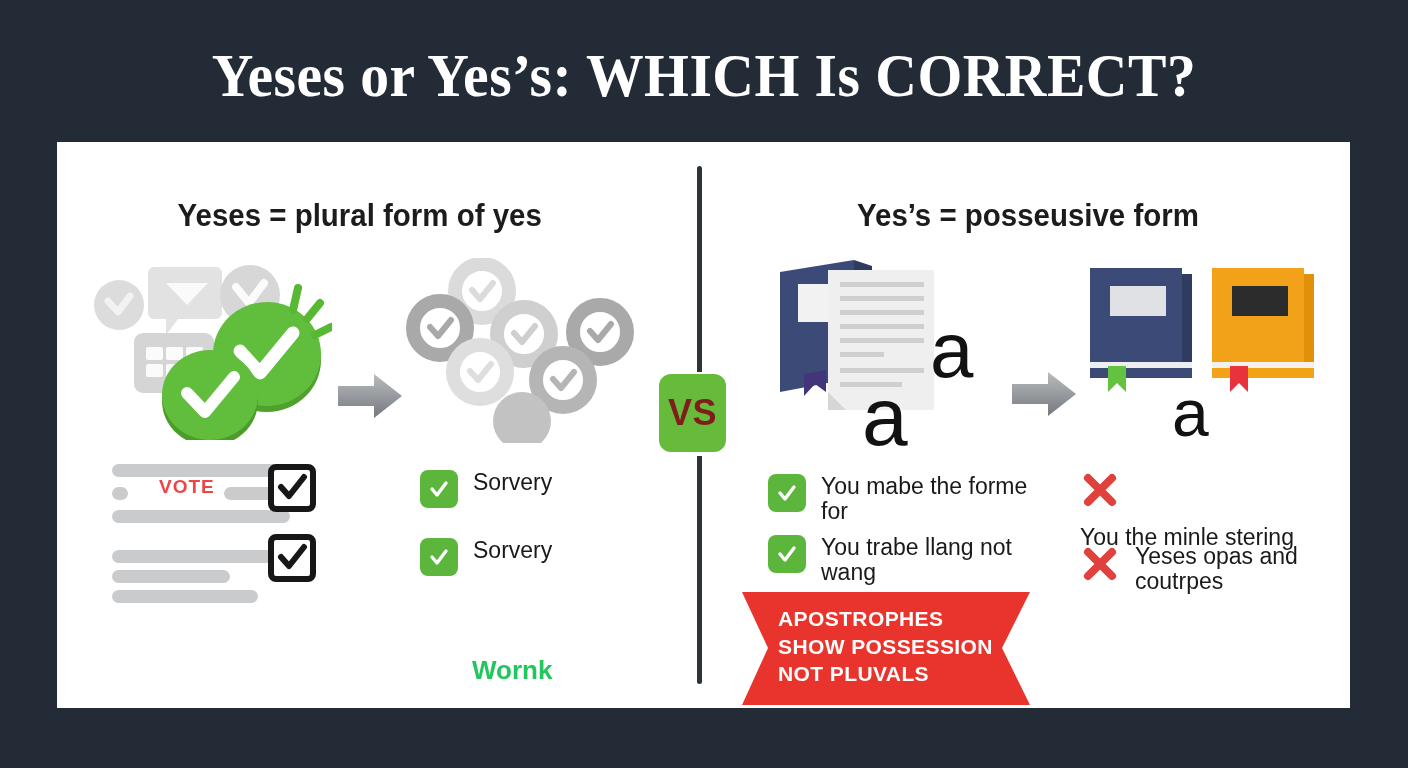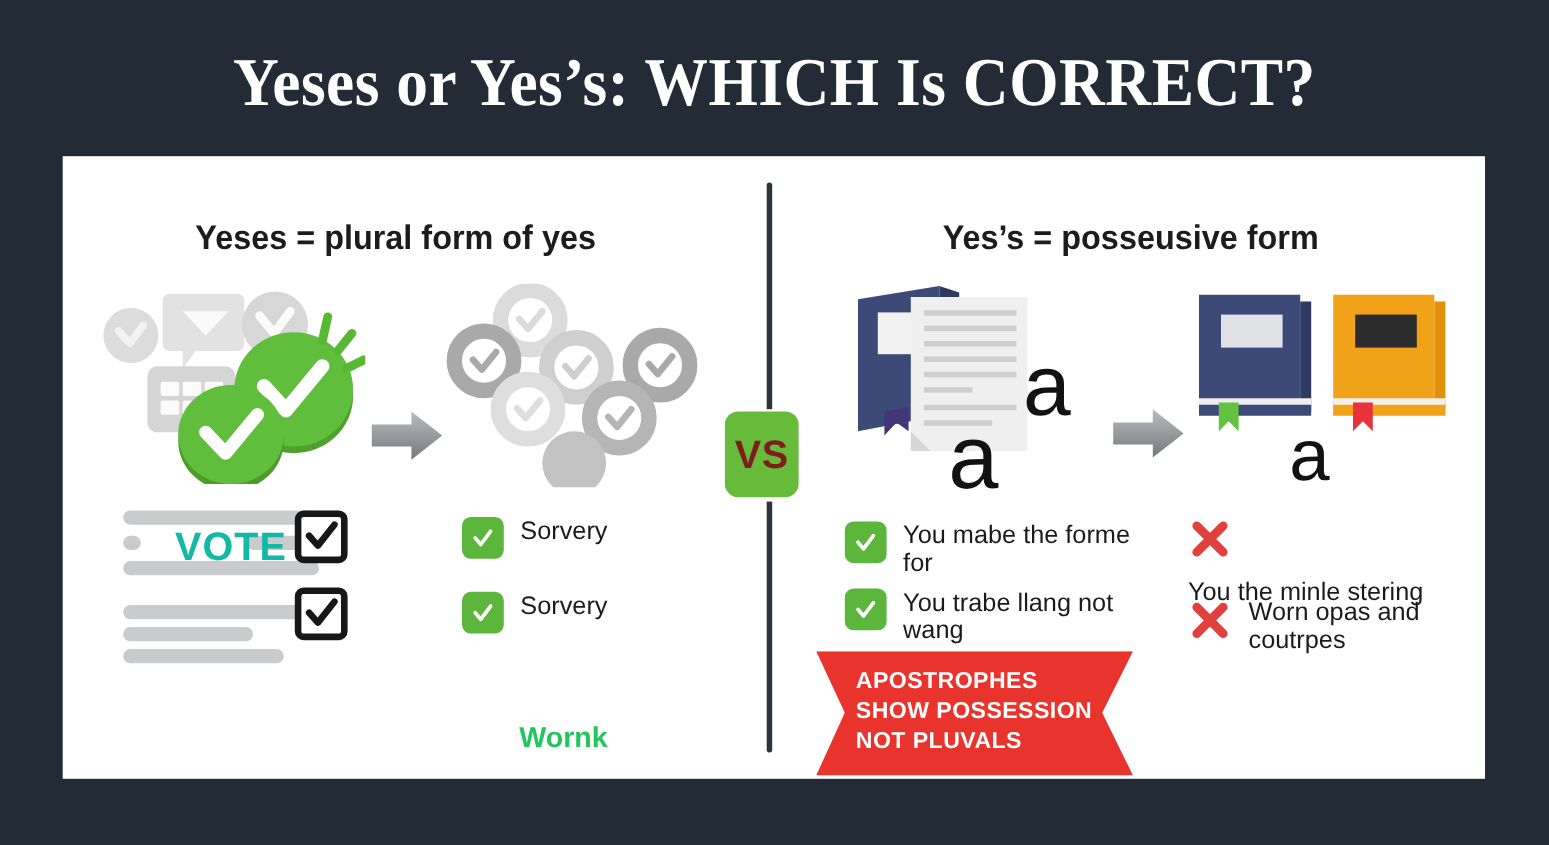--- a/index.html
+++ b/index.html
@@ -66,21 +66,21 @@
   .ill-left1 { position: absolute; left: 92px; top: 255px; width: 240px; height: 185px; }
   .ill-left2 { position: absolute; left: 402px; top: 258px; width: 250px; height: 185px; }
   .ill-right1 { position: absolute; left: 762px; top: 250px; width: 240px; height: 200px; }
   .ill-right2 { position: absolute; left: 1082px; top: 256px; width: 250px; height: 190px; }
 
   
   .ballot { position: absolute; left: 112px; top: 458px; width: 225px; height: 130px; }
   .bline { position: absolute; background: #c9cbcd; border-radius: 7px; height: 13px; }
   .vote-word {
     position: absolute; left: 47px; top: 18px;
-    font-size: 36px; font-weight: bold; color: #14b8a6;
+    font-size: 19px; font-weight: bold; color: #ef4444;
     letter-spacing: 1px; font-family: "Liberation Sans", sans-serif; text-align: center;
   }
   .chkbox {
     position: absolute; width: 48px; height: 48px;
     border: 6px solid #171717; border-radius: 8px; background: #fff;
   }
 
   
   .listrow { position: absolute; display: flex; align-items: flex-start; gap: 15px; }
   .tick {
@@ -320,21 +320,21 @@
         </svg>
     </span>
     <span class="listtxt">You the minle stering</span>
   </div>
   <div class="listrow" style="left:1080px; top:544px;">
     <span class="cross">
       <svg width="40" height="40" viewBox="0 0 40 40">
           <path d="M8 8 L32 32 M32 8 L8 32" stroke="#e0413c" stroke-width="8" stroke-linecap="round"></path>
         </svg>
     </span>
-    <span class="listtxt">Worn opas and coutrpes</span>
+    <span class="listtxt">Yeses opas and coutrpes</span>
   </div>
 
   <div class="ribbon">
     <svg width="288" height="113" viewBox="0 0 288 113" style="position:absolute;left:0;top:0;">
       <path d="M0 0 h288 l-28 56 l28 57 h-288 l26 -57 z" fill="#e8342c"></path>
     </svg>
     <div class="ribbon-txt">
       <div>APOSTROPHES</div>
       <div>SHOW POSSESSION</div>
       <div>NOT PLUVALS</div>

